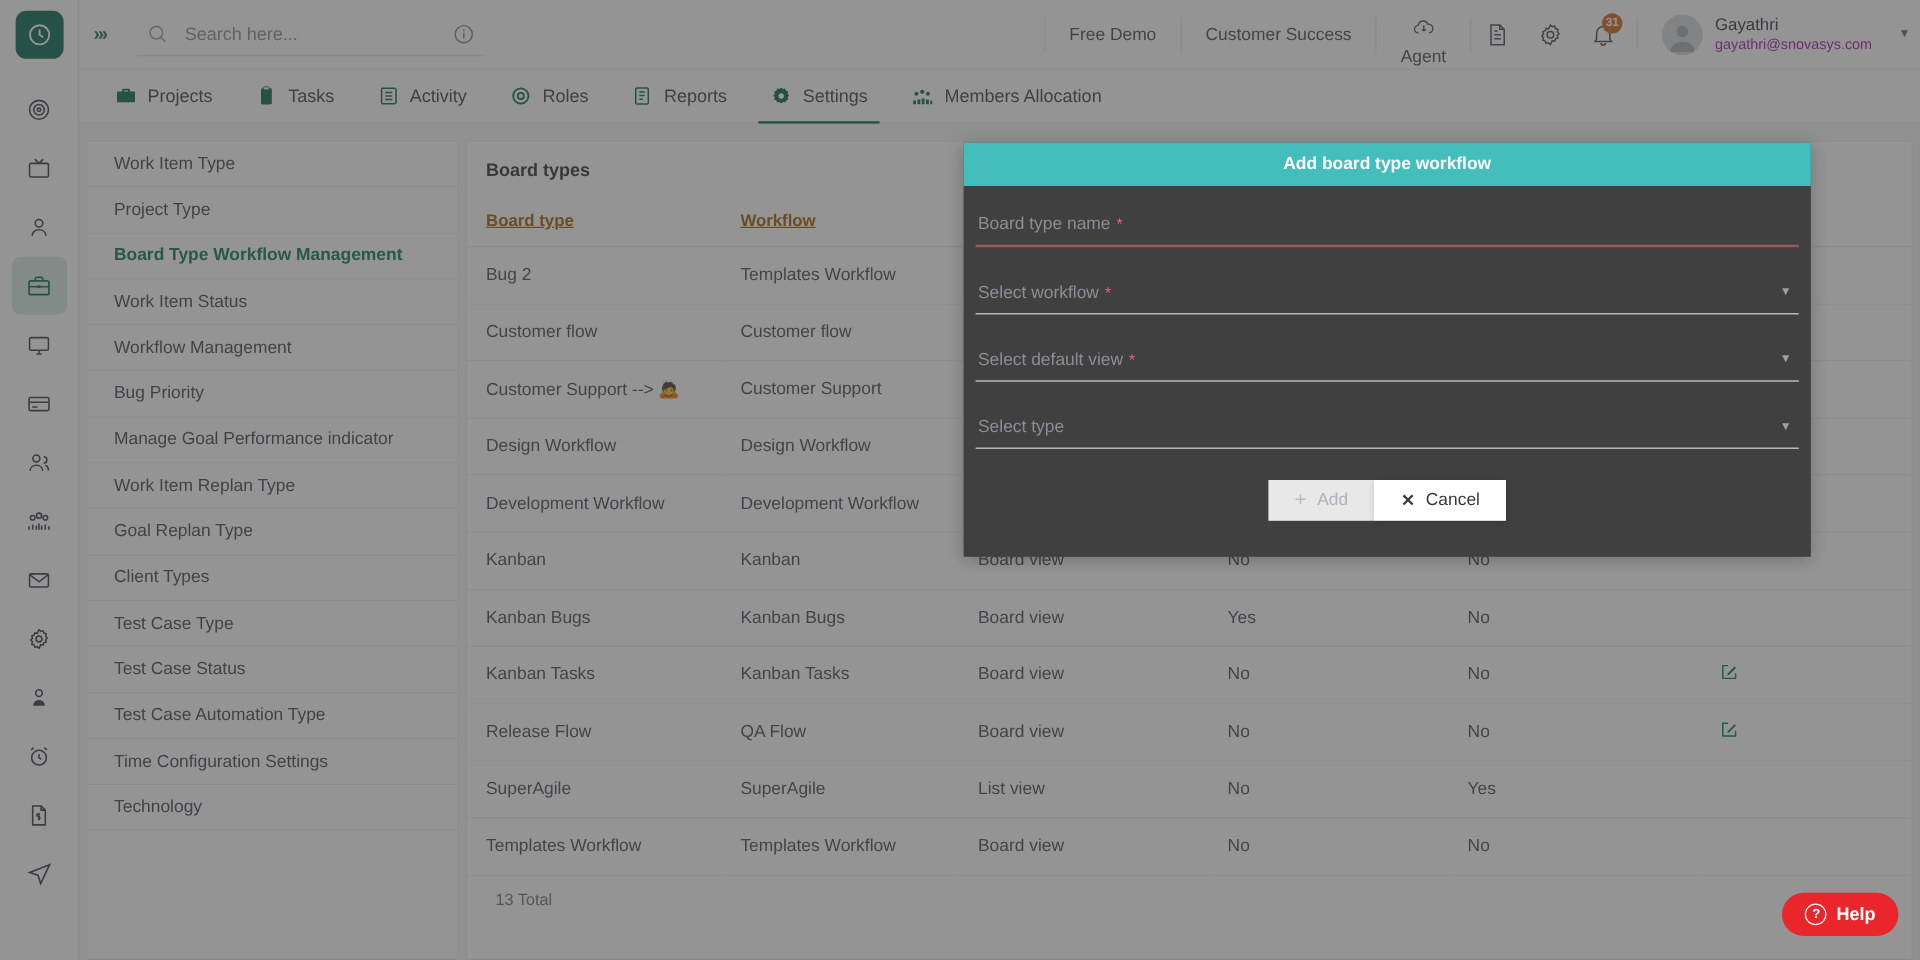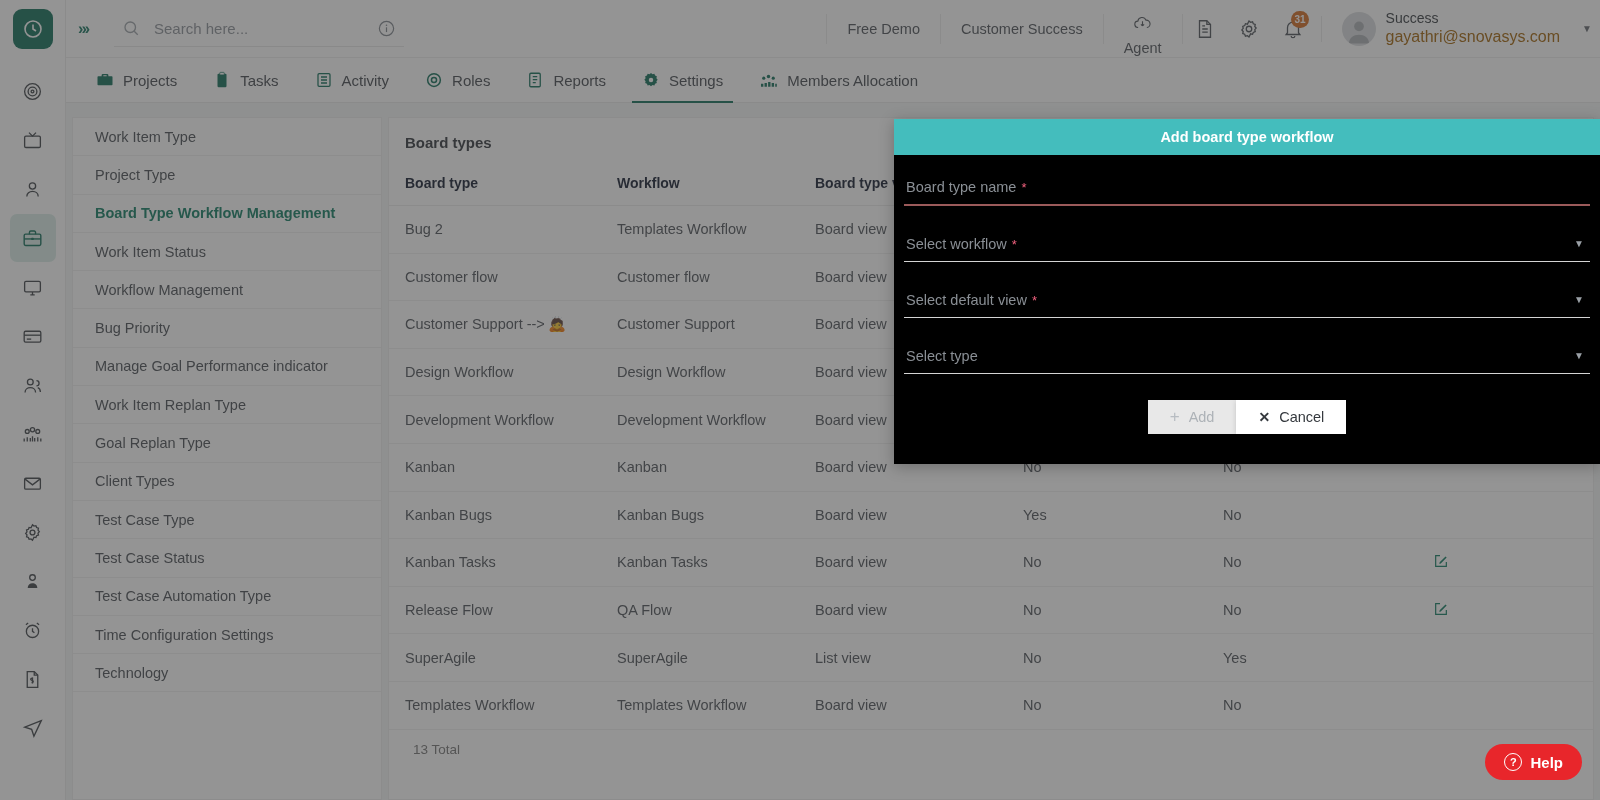--- a/index.html
+++ b/index.html
@@ -98,21 +98,21 @@
     display: flex; align-items: center; justify-content: center;
     padding: 0 3px;
   }
   .user-chip { display: flex; align-items: center; gap: 10px; padding: 0 12px 0 14px; }
   .avatar {
     width: 34px; height: 34px; border-radius: 50%;
     background: #d8dadd; display:flex; align-items:flex-end; justify-content:center;
     overflow: hidden; color: #a9adb2;
   }
   .user-name { font-size: 14px; color: #33383d; line-height: 1.25; }
-  .user-mail { font-size: 16px; color: #a16207; line-height: 1.25; }
+  .user-mail { font-size: 12px; color: #a21caf; line-height: 1.25; }
   .caret-down { color: #62676d; font-size: 10px; margin-left: 10px; margin-right: 8px;}
 
   
   .navtabs {
     position: absolute; left: 66px; top: 58px; right: 0; height: 45px;
     background: #fff; border-bottom: 1px solid #e9e9e9;
     display: flex; align-items: stretch; padding-left: 12px;
     z-index: 5;
   }
   .navtab {
@@ -148,43 +148,43 @@
     flex: 1; background: #fff; margin: 14px 6px 0 6px;
     border: 1px solid #ededed; position: relative; overflow: hidden;
     height: calc(100% - 14px);
   }
   .panel-title {
     font-size: 15px; font-weight: 700; color: #2f343a;
     padding: 16px 0 14px 16px;
   }
   table.board-table { width: 100%; border-collapse: collapse; table-layout: fixed; }
   table.board-table th {
-    text-align: left; font-size: 14px; font-weight: 700; color: #0f172a;
-    padding: 10px 0 14px 16px; border-bottom: 1px solid #ececec;
+    text-align: left; font-size: 14px; font-weight: 700; color: #a16207;
+    padding: 10px 0 14px 16px; border-bottom: 1px solid #ececec; text-decoration: underline;
   }
   table.board-table td {
     font-size: 14.5px; color: #4a4f55;
     padding: 0 0 0 16px; height: 47.6px;
     border-bottom: 1px solid #f0f0f0;
   }
   .col-a { width: 212px; }
   .col-b { width: 198px; }
   .col-c { width: 208px; }
   .col-d { width: 200px; }
   .col-e { width: 210px; }
   .col-f { width: auto; }
   .edit-ico { color: #0d7a5f; display: inline-flex; }
   .total-line {
     font-size: 13.5px; color: #737373; padding: 12px 0 0 24px;
   }
 
   
   .modal {
-    position: absolute; left: 894px; top: 119px;
-    width: 706px; background: #000000;
+    position: absolute; left: 803px; top: 119px;
+    width: 706px; background: #404040;
     z-index: 100;
     box-shadow: 0 3px 14px rgba(0,0,0,0.25);
   }
   .modal-head {
     height: 36px; background: #44bdbd;
     display: flex; align-items: center; justify-content: center;
     color: #fff; font-size: 14.5px; font-weight: 700;
   }
   .modal-body { padding: 24px 10px 8px 10px; }
   .field { position: relative; margin-bottom: 30px; }
@@ -394,21 +394,21 @@
       </div>
       <div class="divider-v"></div>
       <div class="user-chip">
         <div class="avatar">
           <svg width="30" height="30" viewBox="0 0 24 24" fill="currentColor">
               <circle cx="12" cy="8.3" r="3.9"></circle>
               <path d="M4 22c0-4.3 3.6-7 8-7s8 2.7 8 7z"></path>
             </svg>
         </div>
         <div>
-          <div class="user-name">Success</div>
+          <div class="user-name">Gayathri</div>
           <div class="user-mail">gayathri@snovasys.com</div>
         </div>
       </div>
       <div class="caret-down">▼</div>
     </div>
   </div>
 
   <div class="navtabs">
     <div class="navtab">
       <span class="t-ico">

